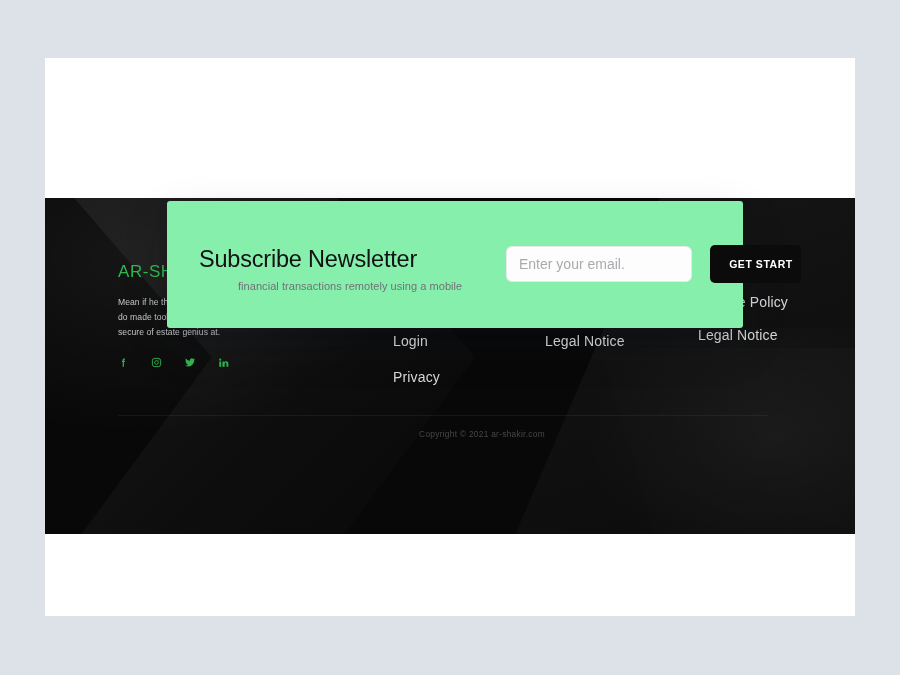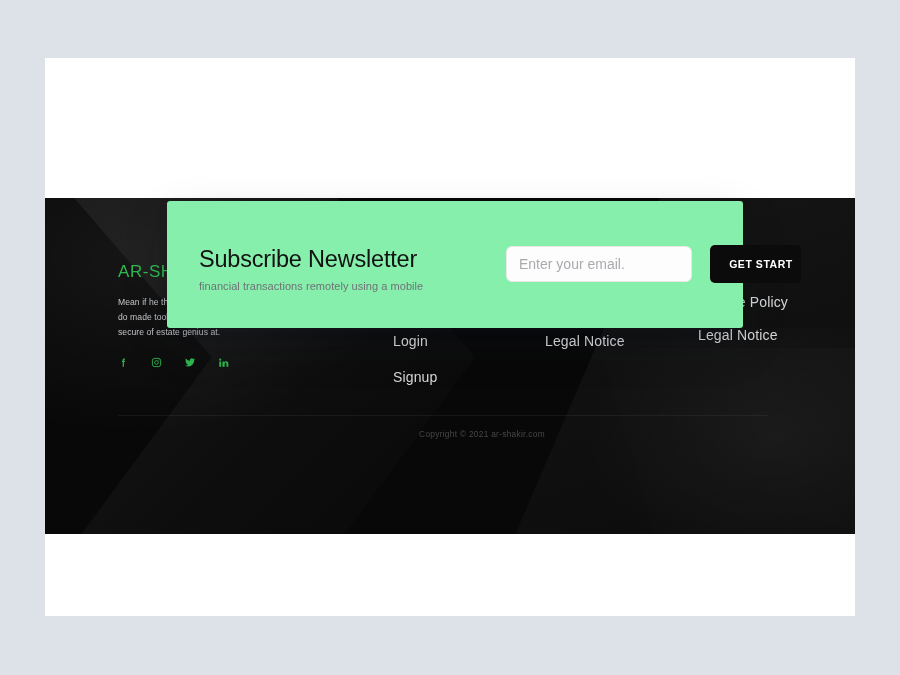--- a/index.html
+++ b/index.html
@@ -68,21 +68,21 @@
     z-index:5;
     display:flex; align-items:center;
   }
   .nl-texts { position:absolute; left:32px; top:46px; }
   .nl-title {
     font-size:23.5px; font-weight:400; color:#121212;
     letter-spacing:-.2px; line-height:1.1; white-space:nowrap;
   }
   .nl-sub {
     margin-top:7px; font-size:11px; color:#6f7277;
-    letter-spacing:.05px; white-space:nowrap;
+    letter-spacing:.05px; white-space:nowrap;margin-left:39px;
   }
   .nl-input {
     position:absolute; left:339px; top:45px;
     width:186px; height:36px;
     border:1px solid #e9e9ec; border-radius:6px;
     background:#fdfdfd;
     font-family:"Liberation Sans", sans-serif;
     font-size:14px; color:#3a3a3a;
     padding:0 12px; outline:none;
   }
@@ -173,21 +173,21 @@
               <path d="M4.9 3.5a2.3 2.3 0 1 0 0 4.6 2.3 2.3 0 0 0 0-4.6zM2.8 9.8h4.2V21H2.8V9.8zM9.6 9.8h4v1.5h.1c.6-1 1.9-2 3.9-2 4.2 0 5 2.7 5 6.2V21h-4.2v-5.3c0-1.3 0-2.9-1.8-2.9s-2 1.4-2 2.8V21H9.6V9.8z"></path>
             </svg>
         </span>
       </div>
     </div>
 
     <div class="link-col c1">
       <a class="link-item">Features</a>
       <a class="link-item">Pricing</a>
       <a class="link-item">Login</a>
-      <a class="link-item">Signup</a>
+      <a class="link-item">Privacy</a>
     </div>
 
     <div class="link-col c2">
       <a class="link-item">Terms of Use</a>
       <a class="link-item">Privacy Policy</a>
       <a class="link-item">Legal Notice</a>
     </div>
 
     <div class="link-col c3">
       <a class="link-item">Feedback</a>

